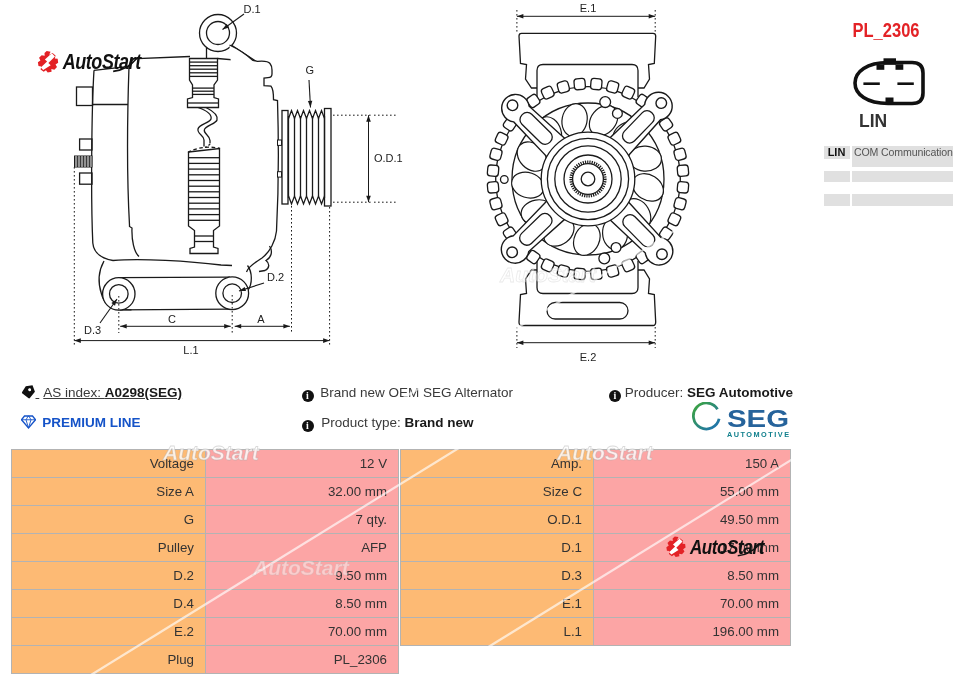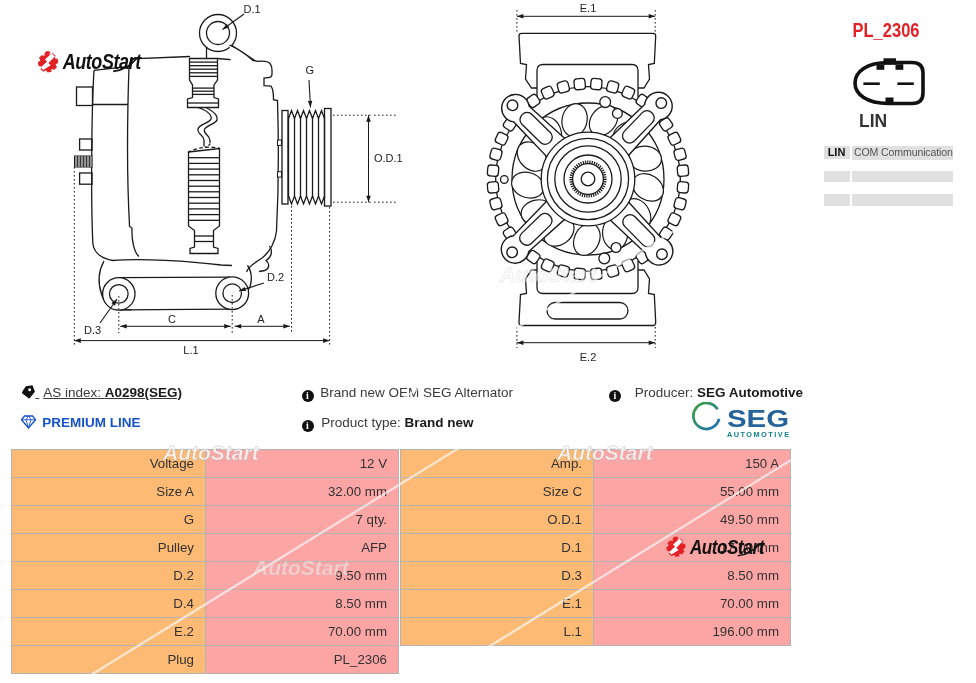--- a/index.html
+++ b/index.html
@@ -371,39 +371,39 @@
 <rect x="885.5" y="97.5" width="8" height="6" fill="#111"></rect>
 <rect x="863.4" y="82.4" width="16.4" height="2.6" fill="#111"></rect>
 <rect x="897.4" y="82.4" width="16.4" height="2.6" fill="#111"></rect>
 </g>
 <text x="859" y="127" style="font-family:'Liberation Sans',sans-serif;font-size:17.5px;font-weight:bold;fill:#333">LIN</text>
 <text x="886" y="36.5" text-anchor="middle" style="font-family:'Liberation Sans',sans-serif;font-size:20px;font-weight:bold;fill:#e32226" textLength="67" lengthAdjust="spacingAndGlyphs">PL_2306</text>
 </svg>
 
 <div class="mrow" style="left:823.5px;top:146px;gap:2.5px;">
   <div class="mcell" style="width:26px;height:12.5px;font-size:11px;font-weight:bold;color:#111;text-align:center;line-height:12.5px">LIN</div>
-  <div class="mcell" style="width:100.5px;height:14px;font-size:10.6px;color:#555;line-height:12.5px;padding-left:2px;white-space:nowrap;letter-spacing:-0.15px">COM Communication</div>
+  <div class="mcell" style="width:100.5px;height:21px;font-size:10.6px;color:#555;line-height:12.5px;padding-left:2px;white-space:nowrap;letter-spacing:-0.15px">COM Communication</div>
 </div>
 <div class="mrow" style="left:823.5px;top:170.5px;gap:2.5px;">
   <div class="mcell" style="width:26px;height:11.5px"></div>
   <div class="mcell" style="width:100.5px;height:11.5px"></div>
 </div>
 <div class="mrow" style="left:823.5px;top:194px;gap:2.5px;">
   <div class="mcell" style="width:26px;height:11.5px"></div>
   <div class="mcell" style="width:100.5px;height:11.5px"></div>
 </div>
 
 <div class="hrow" style="left:20.5px;top:384.5px;text-decoration:underline;">
   <svg width="15" height="14" viewBox="0 0 15 14" style="vertical-align:-2px">
         <path d="M 6.2 1 L 13 1.6 L 13.8 8.4 L 7.6 13.2 Q 6.6 13.9 5.8 13 L 1.2 7.2 Q 0.5 6.3 1.3 5.5 Z M 10.6 5.2 a 1.5 1.5 0 1 0 -3 0 a 1.5 1.5 0 0 0 3 0" fill="#111" fill-rule="evenodd" transform="rotate(-14 7 7)"></path>
       </svg>
   <span style="margin-left:4px">AS index: <b>A0298(SEG)</b></span>
 </div>
 <div class="hrow" style="left:301.5px;top:385px;"><span class="info">i</span> <span style="margin-left:3px">Brand new OEM SEG Alternator</span></div>
-<div class="hrow" style="left:609px;top:385px;"><span class="info">i</span> <span style="margin-left:10px">Producer: <b>SEG Automotive</b></span></div>
+<div class="hrow" style="left:609px;top:385px;"><span class="info">i</span> <span style="margin-left:0">Producer: <b>SEG Automotive</b></span></div>
 <div class="hrow" style="left:20.5px;top:414.5px;color:#1553c8;font-weight:bold;text-align:center;">
   <svg width="15" height="14" viewBox="0 0 30 28" style="vertical-align:-2px">
     <g fill="none" stroke="#1553c8" stroke-width="2.6">
       <path d="M 7 2 L 23 2 L 29 9.5 L 15 26 L 1 9.5 Z"></path>
       <path d="M 1 9.5 L 29 9.5 M 10 9.5 L 15 26 L 20 9.5 L 15.5 2 L 14.5 2 Z" stroke-width="1.8"></path>
     </g>
   </svg>
   <span style="margin-left:3px">PREMIUM LINE</span>
 </div>
 <div class="hrow" style="left:301.5px;top:415px;"><span class="info">i</span> <span style="margin-left:4px">Product type: <b>Brand new</b></span></div>

